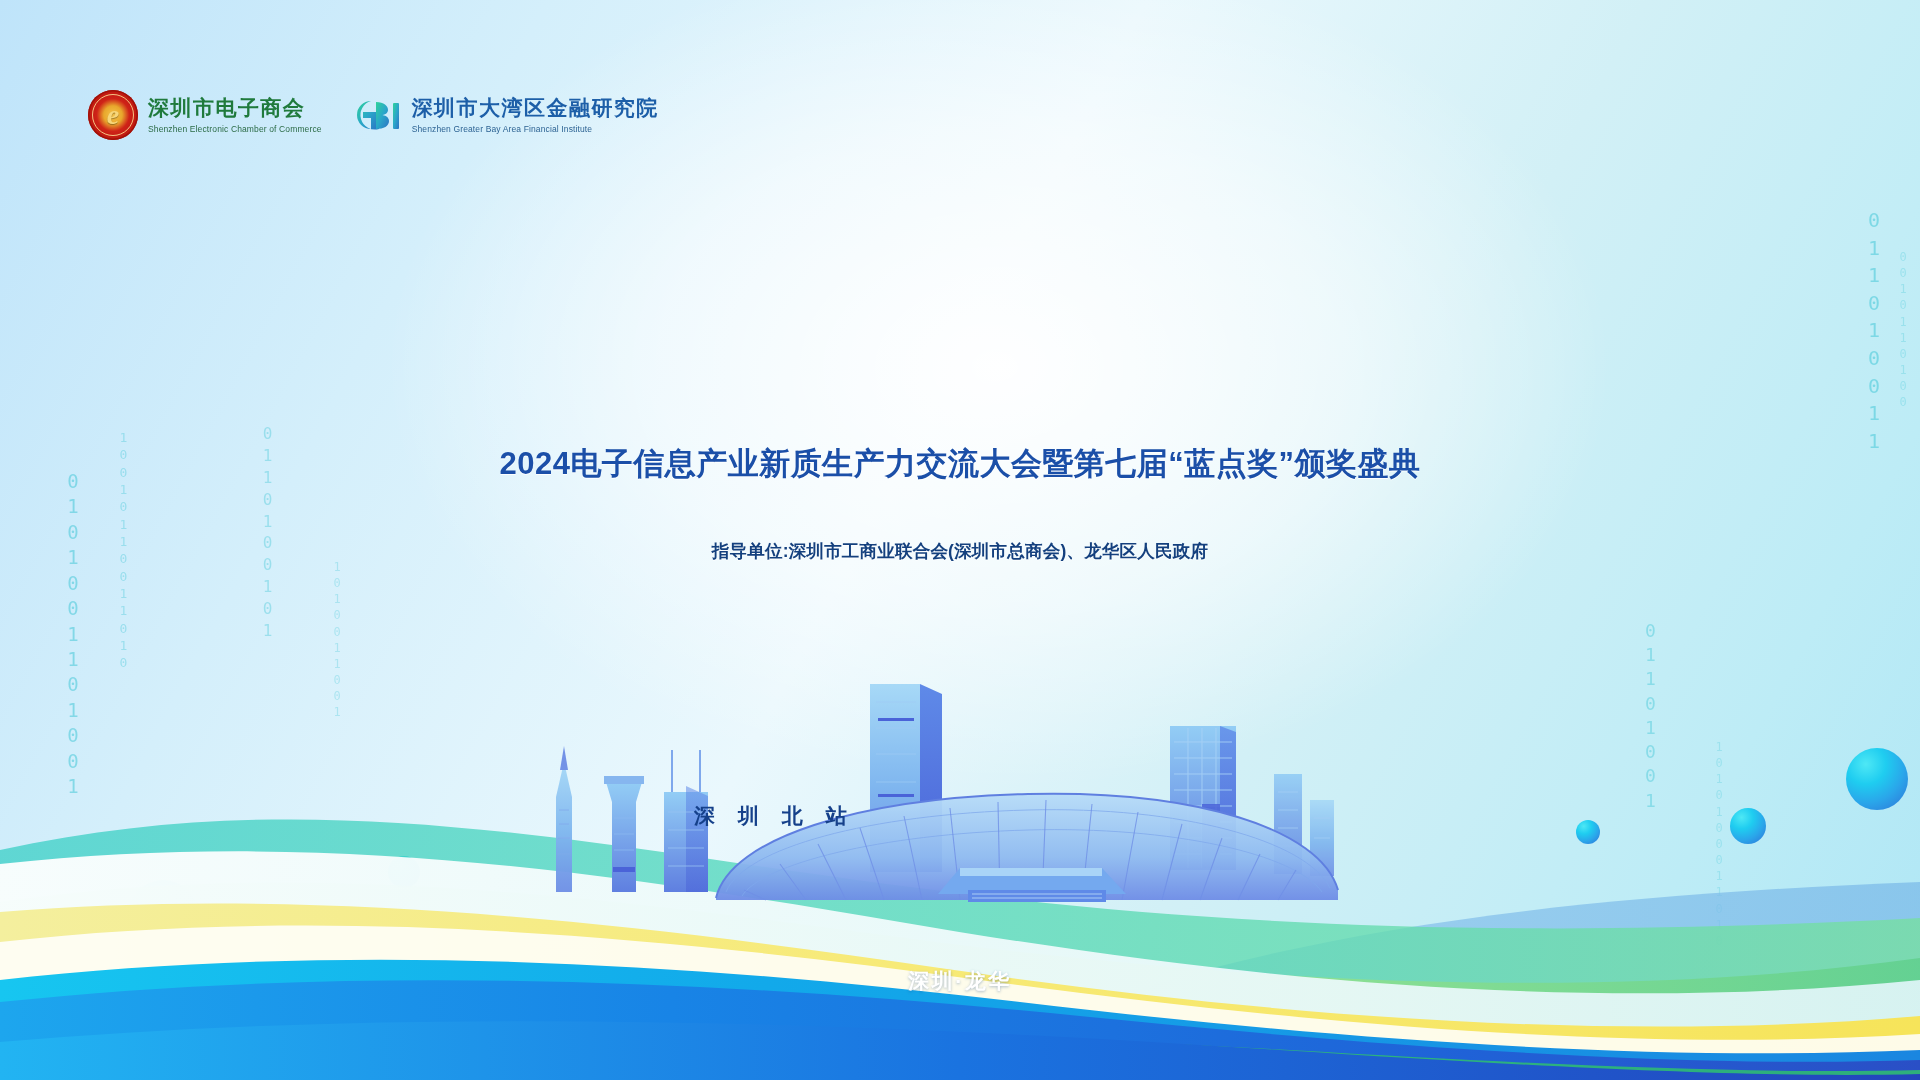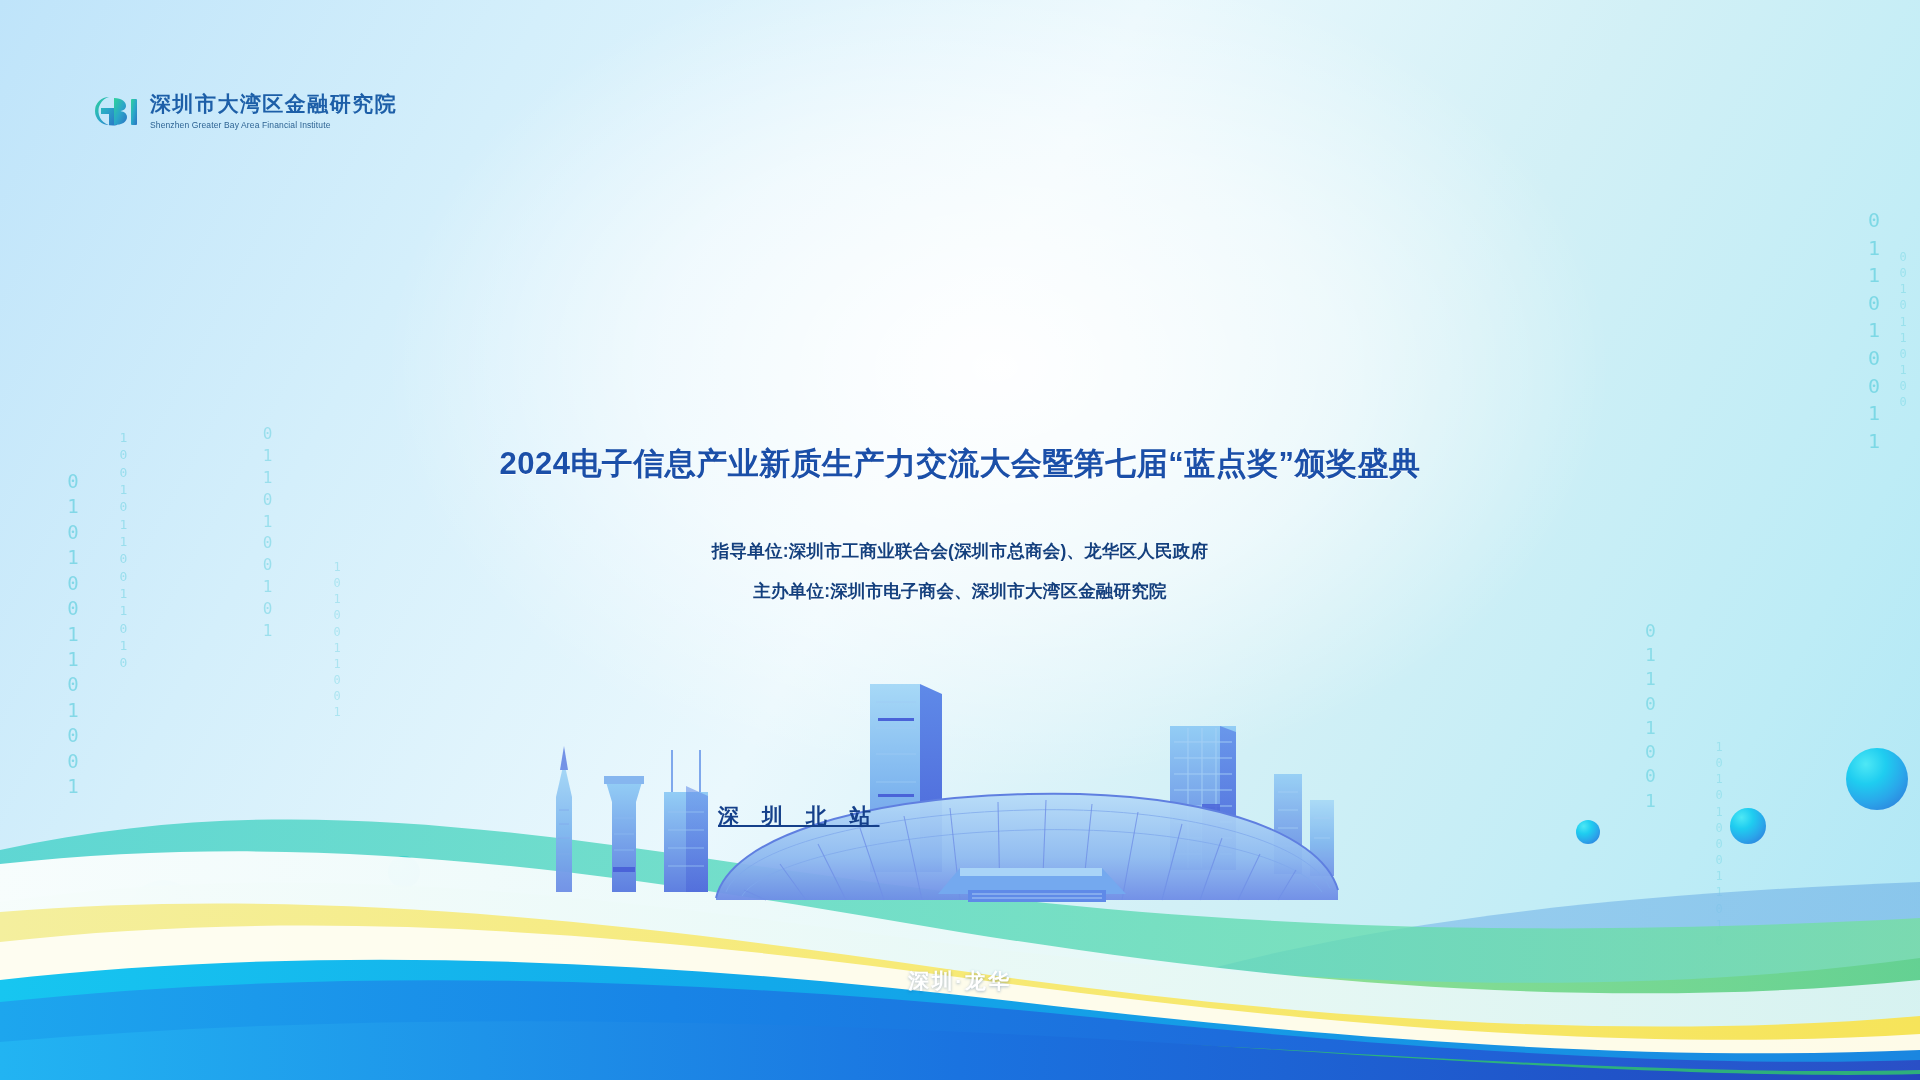--- a/index.html
+++ b/index.html
@@ -40,23 +40,23 @@
   }
 
   
   .scenery { position:absolute; left:0; bottom:0; width:1920px; height:430px; }
   .scenery svg { display:block; width:1920px; height:430px; }
 
   
   .skyline { position:absolute; left:530px; bottom:178px; width:840px; height:260px; }
   .skyline svg { display:block; width:840px; height:260px; }
   .station-label {
-    position:absolute; left:718px; bottom:250px;
+    position:absolute; left:694px; bottom:250px;
     font-size:21px; font-weight:700; color:#15408a;
-    letter-spacing:.42em; font-family:"Liberation Serif", serif;text-decoration:underline;
+    letter-spacing:.42em; font-family:"Liberation Serif", serif;
   }
 
   
   .logo-bar { position:absolute; left:88px; top:90px; display:flex; align-items:center; gap:28px; }
   .logo-unit { display:flex; align-items:center; gap:10px; }
 
   .seal { width:50px; height:50px; border-radius:50%; position:relative; flex:none;
     background:radial-gradient(circle at 50% 50%, #f6c54a 0%, #e8a72c 26%, #cf2318 46%, #b6140c 78%, #8e0d06 100%);
     box-shadow:0 0 0 1.5px #a21109 inset; }
   .seal::before { content:""; position:absolute; inset:4px; border-radius:50%; border:1.3px solid rgba(255,225,150,.85); }
@@ -348,20 +348,29 @@
           <line x1="442" y1="252" x2="572" y2="252"></line>
             <line x1="442" y1="256" x2="572" y2="256"></line>
         </g>
       </g>
     </svg>
   </div>
   <div class="station-label">深 圳 北 站</div>
 
   <div class="logo-bar">
 
+    <div class="logo-unit">
+      <div class="seal">
+        <div class="seal-ring-text"></div>
+      </div>
+      <div class="logo-txt">
+        <div class="cn">深圳市电子商会</div>
+        <div class="en">Shenzhen Electronic Chamber of Commerce</div>
+      </div>
+    </div>
 
     <div class="logo-unit">
       <div class="gbi-mark">
         <svg viewBox="0 0 52 42" width="52" height="42">
           <defs>
             <linearGradient id="gbiG" x1="0" y1="0" x2="1" y2="1">
               <stop offset="0%" stop-color="#2fd39a"></stop>
               <stop offset="50%" stop-color="#2aa7c9"></stop>
               <stop offset="100%" stop-color="#2b72c4"></stop>
             </linearGradient>
@@ -377,18 +386,17 @@
       </div>
     </div>
 
   </div>
 
 
   <div class="subtitle">2024电子信息产业新质生产力交流大会暨第七届“蓝点奖”颁奖盛典</div>
 
   <div class="org-block">
     <div class="org-line">指导单位:深圳市工商业联合会(深圳市总商会)、龙华区人民政府</div>
-    <div class="org-line">主办单位:深圳市电子商会、深圳市大湾区金融研究院</div>
   </div>
 
   <div class="footer-place">深圳·龙华</div>
 
 </div>
 
 </body></html>

